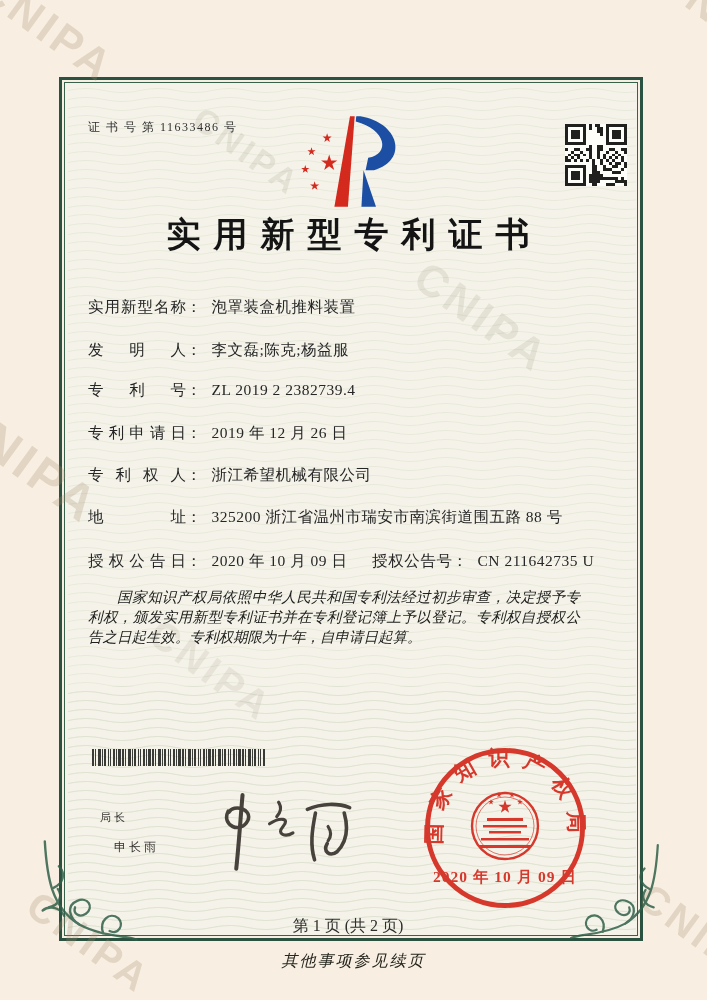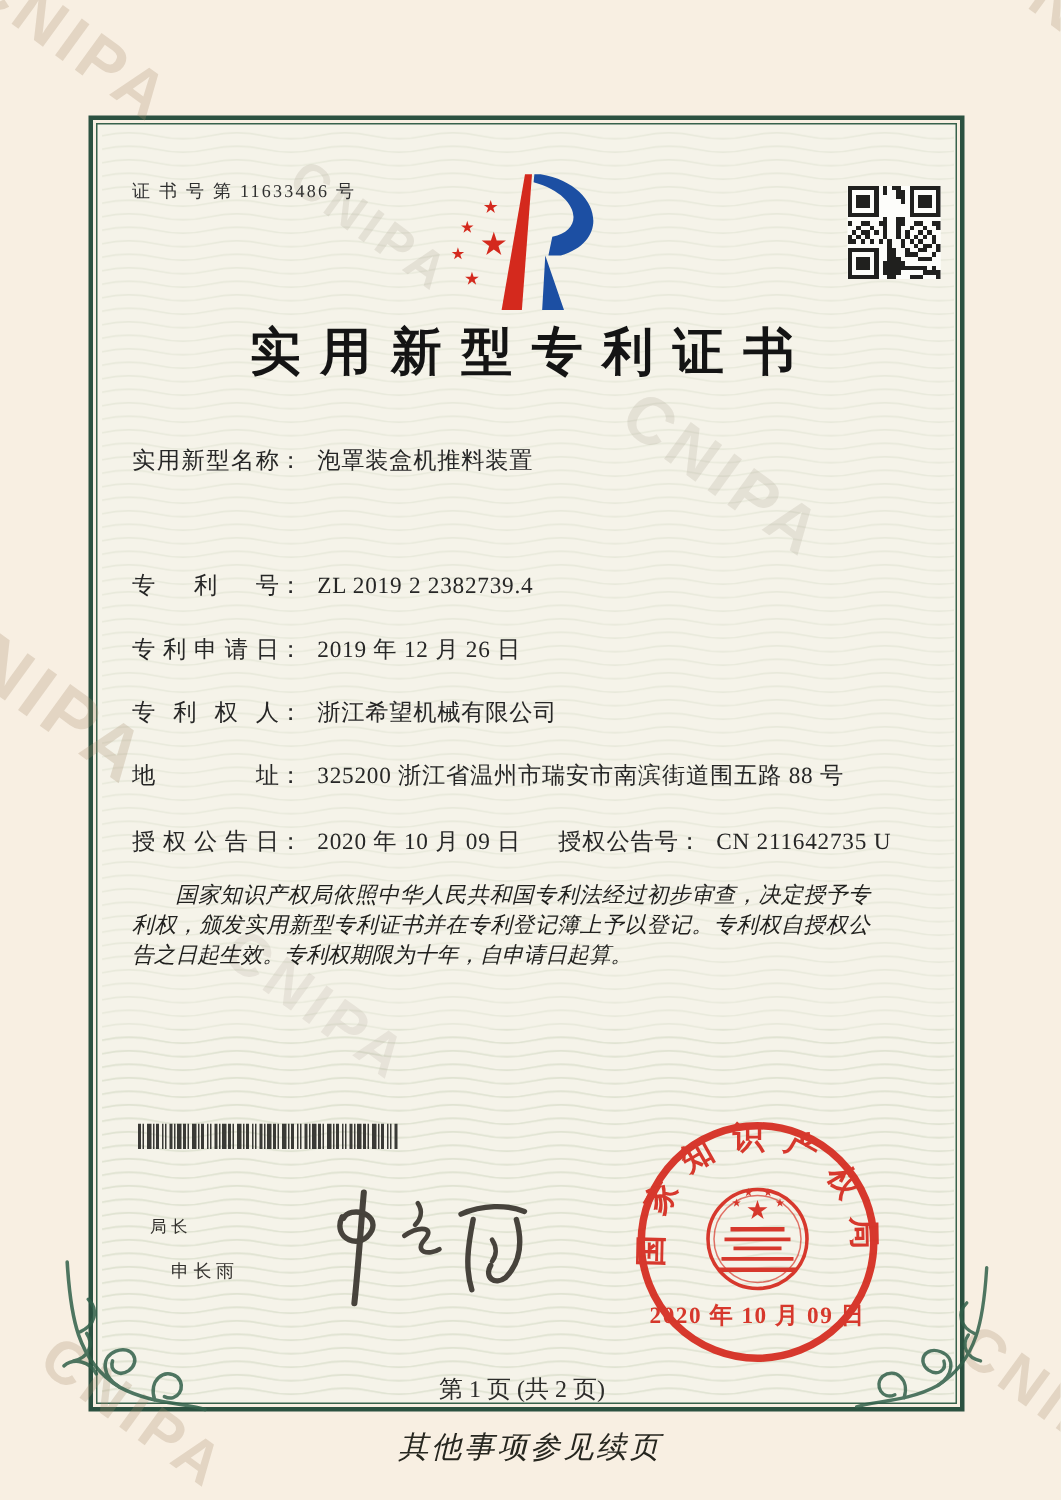--- a/index.html
+++ b/index.html
@@ -39,21 +39,21 @@
 
   .sig-title{position:absolute;left:100px;top:810px;font-size:11px;letter-spacing:3px;color:#33312e;
              font-family:"Liberation Sans","DejaVu Sans",sans-serif;}
   .sig-name{position:absolute;left:114px;top:839px;font-size:12px;letter-spacing:3px;color:#33312e;
             font-family:"Liberation Sans","DejaVu Sans",sans-serif;}
   .sig-script{position:absolute;left:193px;top:786px;}
 
   .seal{position:absolute;left:423px;top:746px;}
 
   .page-indicator{position:absolute;left:59px;top:916px;width:578px;text-align:center;font-size:16px;color:#2d2d2b;}
-  .continuation{position:absolute;left:0;top:951px;width:707px;text-align:center;font-size:20px;color:#26261f;
+  .continuation{position:absolute;left:0;top:951px;width:707px;text-align:center;font-size:16px;color:#26261f;
                 font-style:italic;letter-spacing:2px;}
 
   .flourish{position:absolute;z-index:4;}
 </style>
 </head>
 <body>
 
 <div class="page">
 
   <div class="frame">
@@ -311,20 +311,23 @@
           <rect x="16" y="20" width="1" height="1" fill="#20201e"></rect>
           <rect x="20" y="20" width="1" height="1" fill="#20201e"></rect>
         </svg>
     </div>
 
     <div class="title">实用新型专利证书</div>
 
     <div class="frow" style="top:297px">
       <span class="flabel">实用新型名称</span><span class="fcolon">：</span><span class="fvalue">泡罩装盒机推料装置</span>
     </div>
+    <div class="frow" style="top:340px">
+      <span class="flabel">发明人</span><span class="fcolon">：</span><span class="fvalue">李文磊;陈克;杨益服</span>
+    </div>
     <div class="frow" style="top:380px">
       <span class="flabel">专利号</span><span class="fcolon">：</span><span class="fvalue">ZL 2019 2 2382739.4</span>
     </div>
     <div class="frow" style="top:423px">
       <span class="flabel">专利申请日</span><span class="fcolon">：</span><span class="fvalue">2019 年 12 月 26 日</span>
     </div>
     <div class="frow" style="top:465px">
       <span class="flabel">专利权人</span><span class="fcolon">：</span><span class="fvalue">浙江希望机械有限公司</span>
     </div>
     <div class="frow" style="top:507px">

